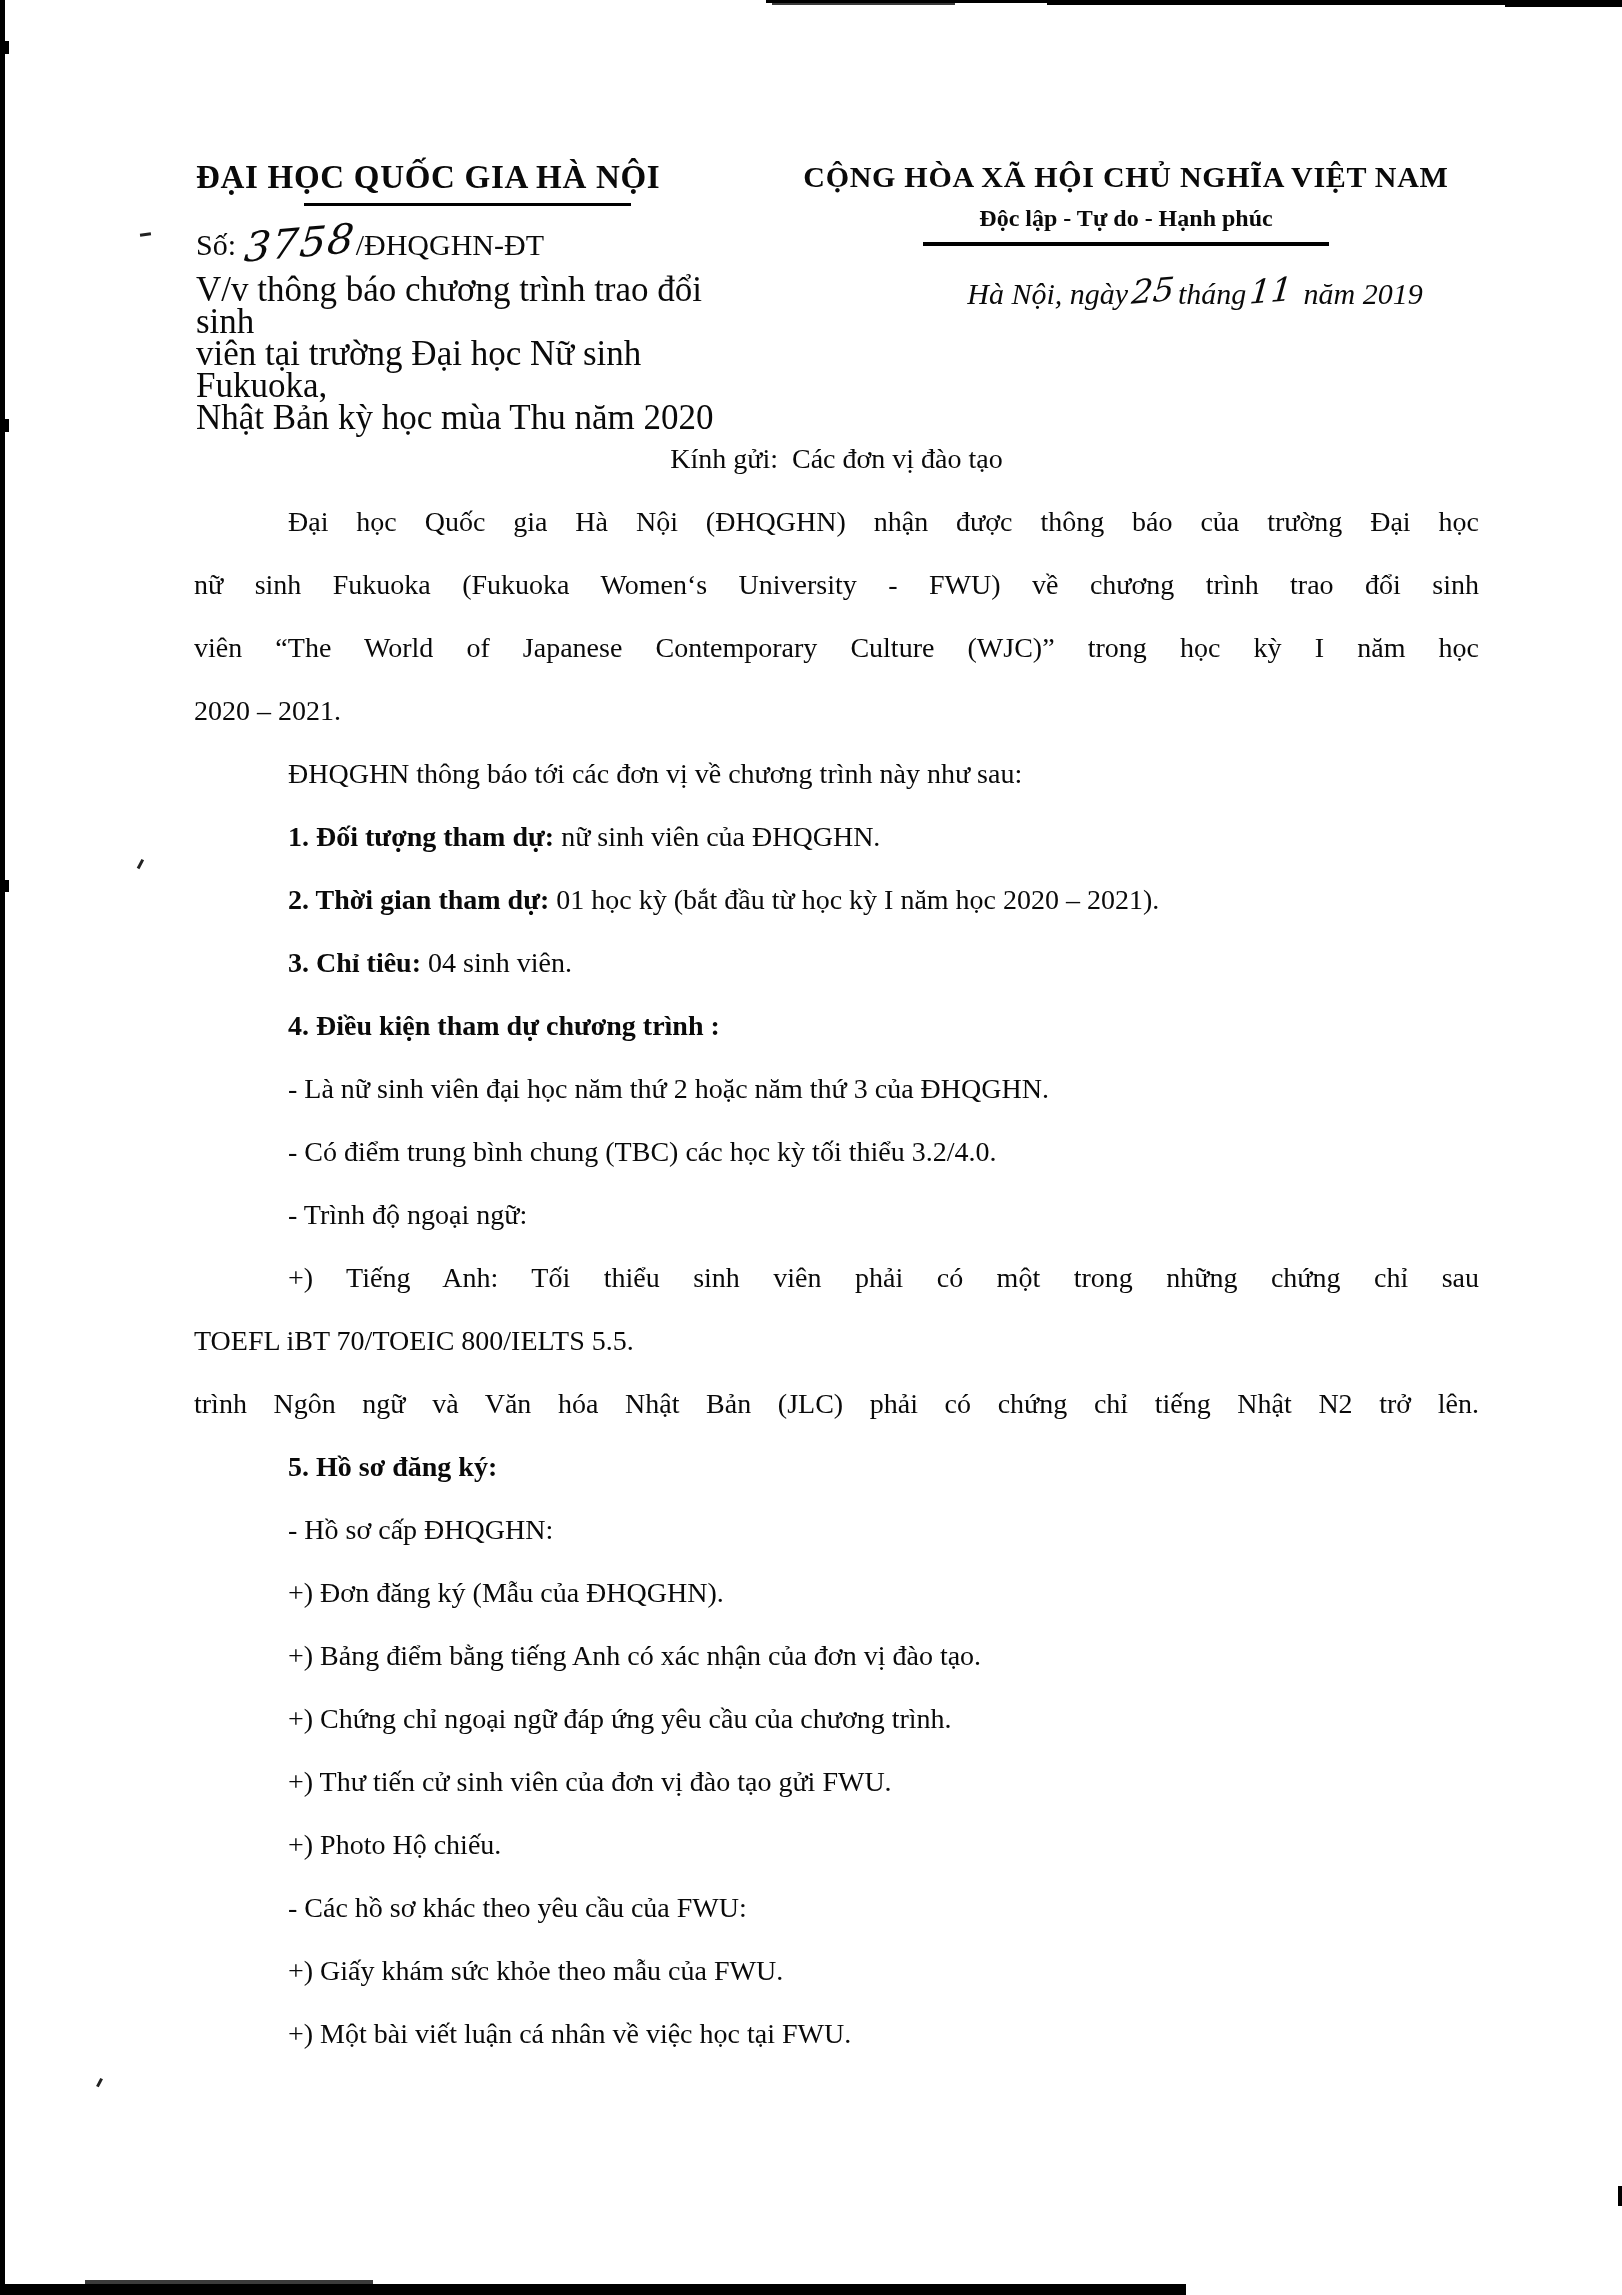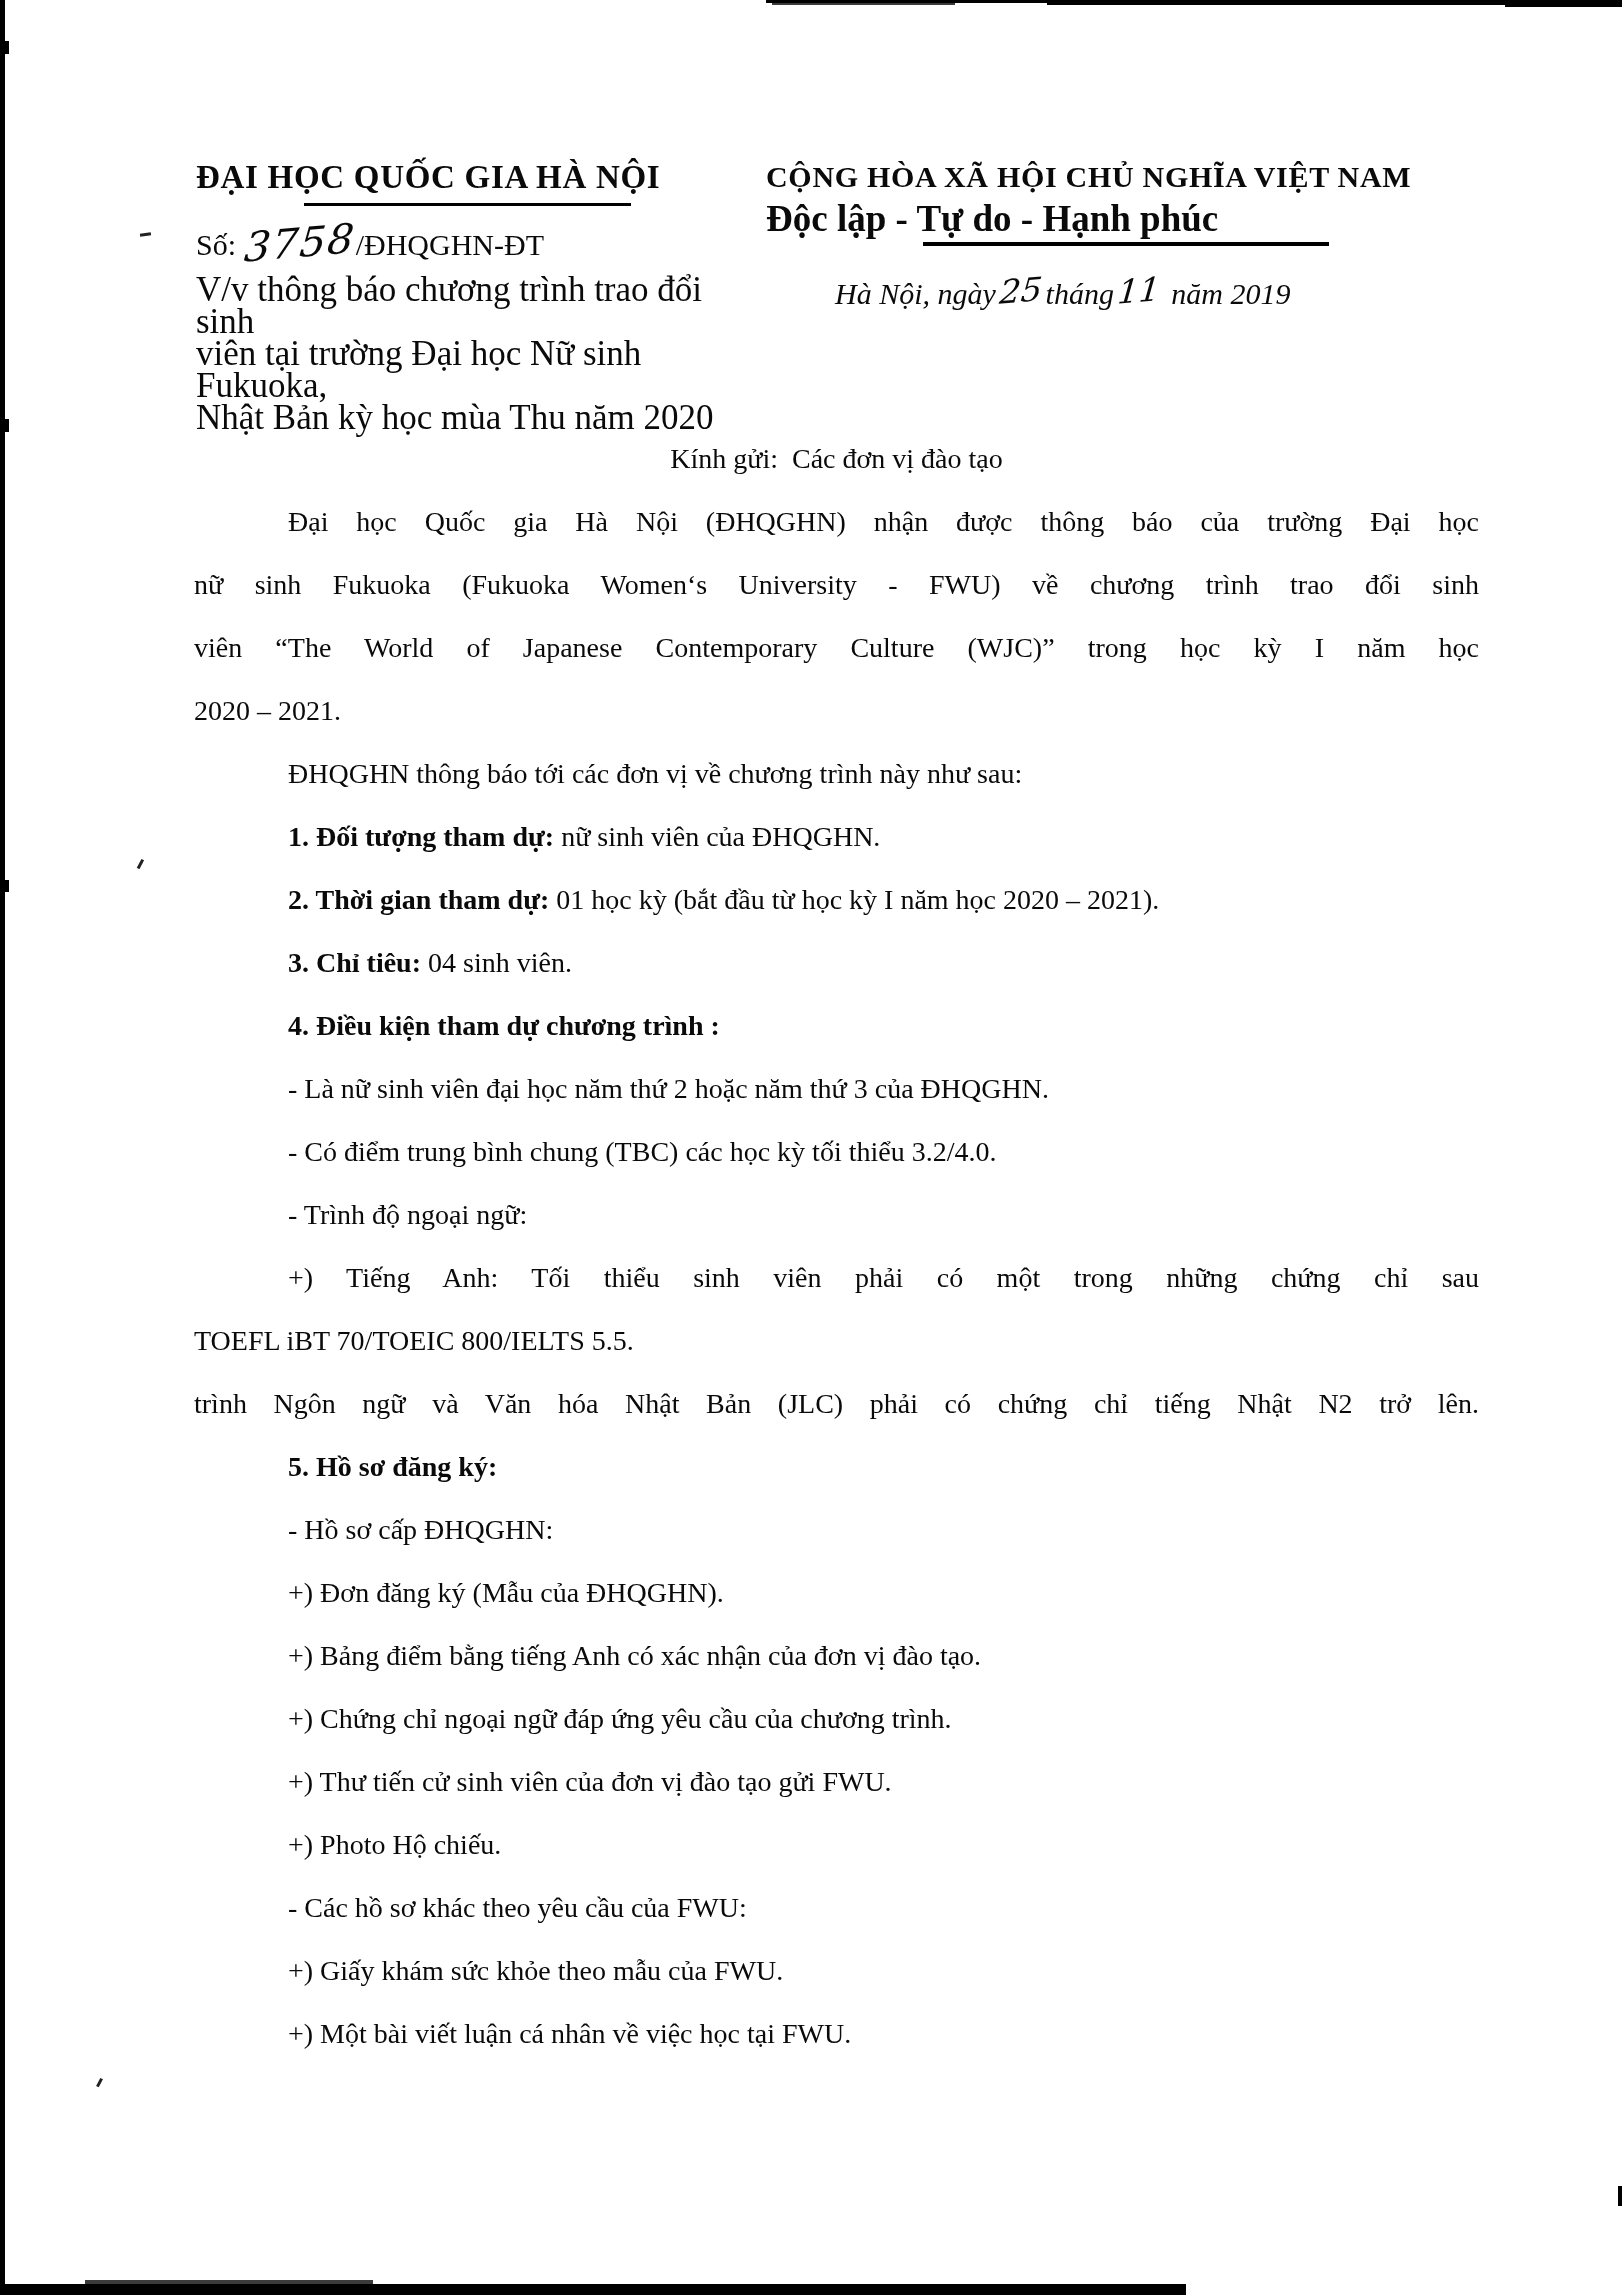--- a/index.html
+++ b/index.html
@@ -14,23 +14,23 @@
   .speck{position:absolute;background:#222}
 
   
   .hdr-left{position:absolute;left:196px;top:158px;width:543px;}
   .org{font-size:33px;font-weight:bold;letter-spacing:0.7px;line-height:38px}
   .org-underline{width:327px;height:3.3px;background:#000;margin:6.5px auto 0}
   .ref{margin-top:14.4px;font-size:30px;line-height:42px;white-space:pre}
   .subject{font-size:35px;line-height:32px}
   .subject.first{margin-top:7.9px}
 
-  .hdr-right{position:absolute;left:766px;top:158px;width:720px;}
+  .hdr-right{position:absolute;left:766px;top:158px;width:720px;text-align:center}
   .country{font-size:30px;font-weight:bold;letter-spacing:0.7px;line-height:37px}
-  .motto{font-size:37px;font-weight:bold;margin-top:5.2px;line-height:37px}
+  .motto{font-size:24px;font-weight:bold;margin-top:5.2px;line-height:37px}
   .motto-underline{width:406px;height:3.3px;background:#000;margin:5.2px auto 0}
   .dateline{margin-top:27.5px;font-size:30px;font-style:italic;white-space:pre;transform:translateX(69px)}
 
   .hw{display:inline-block;font-family:"DejaVu Serif",serif;font-style:italic;transform:skewX(-10deg) rotate(-5deg)}
   .hw-ref{font-size:41px;position:relative;top:2px;margin:0 1.3px;letter-spacing:1.3px}
   .hw-day,.hw-month{font-size:33px;position:relative;top:-2.6px;margin:0 3.9px}
 
   
   #doc-body{position:absolute;left:194px;top:427px;width:1285px;font-size:28px;line-height:63px}
   .ln{white-space:pre-wrap}

